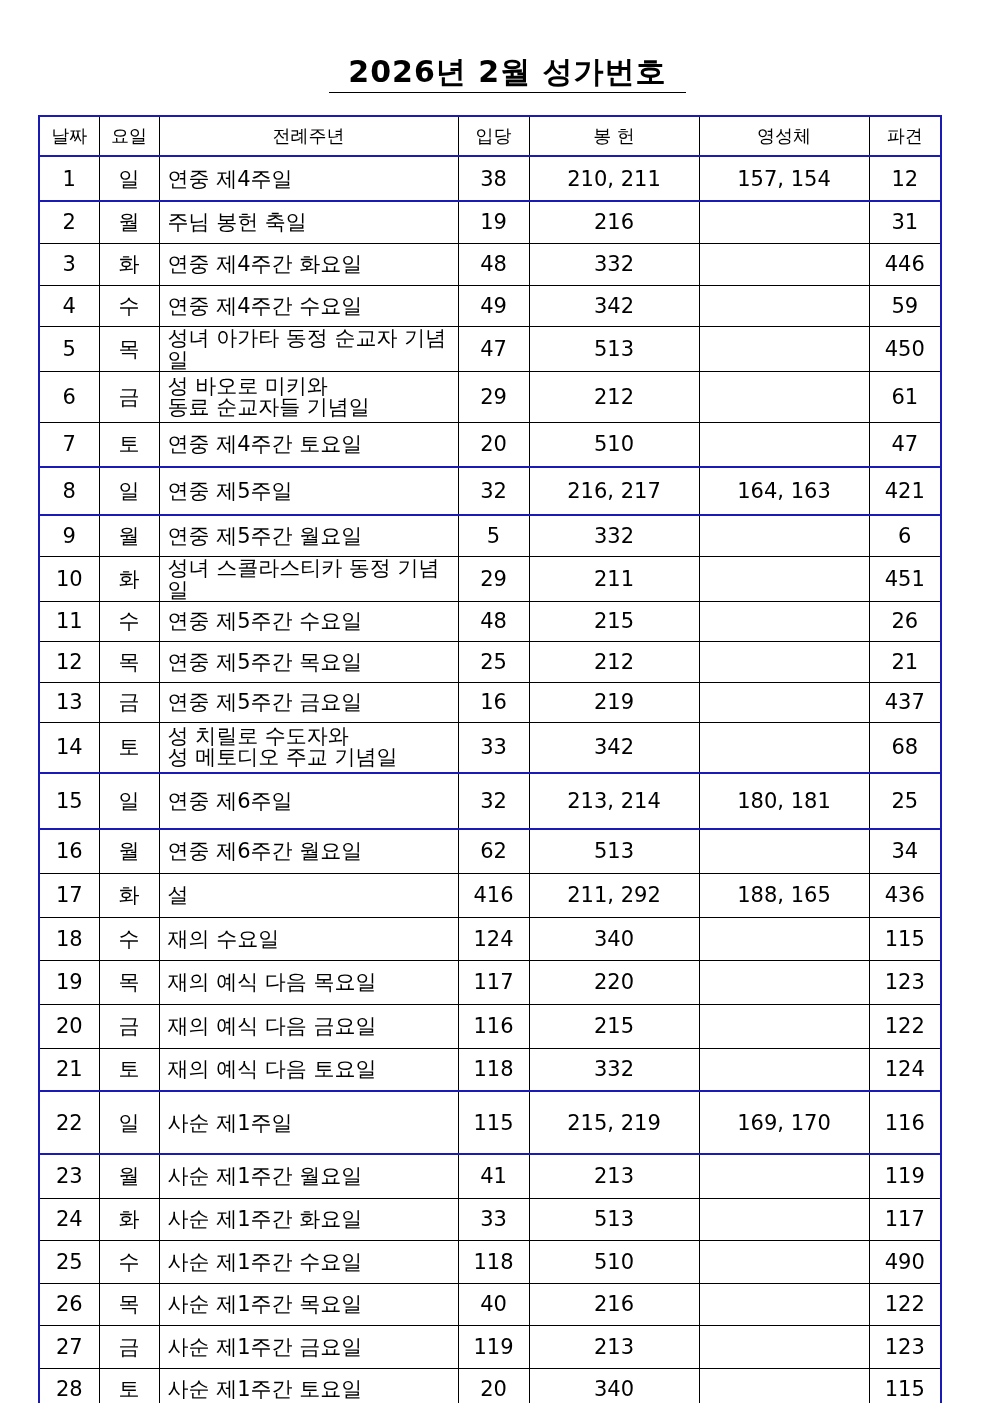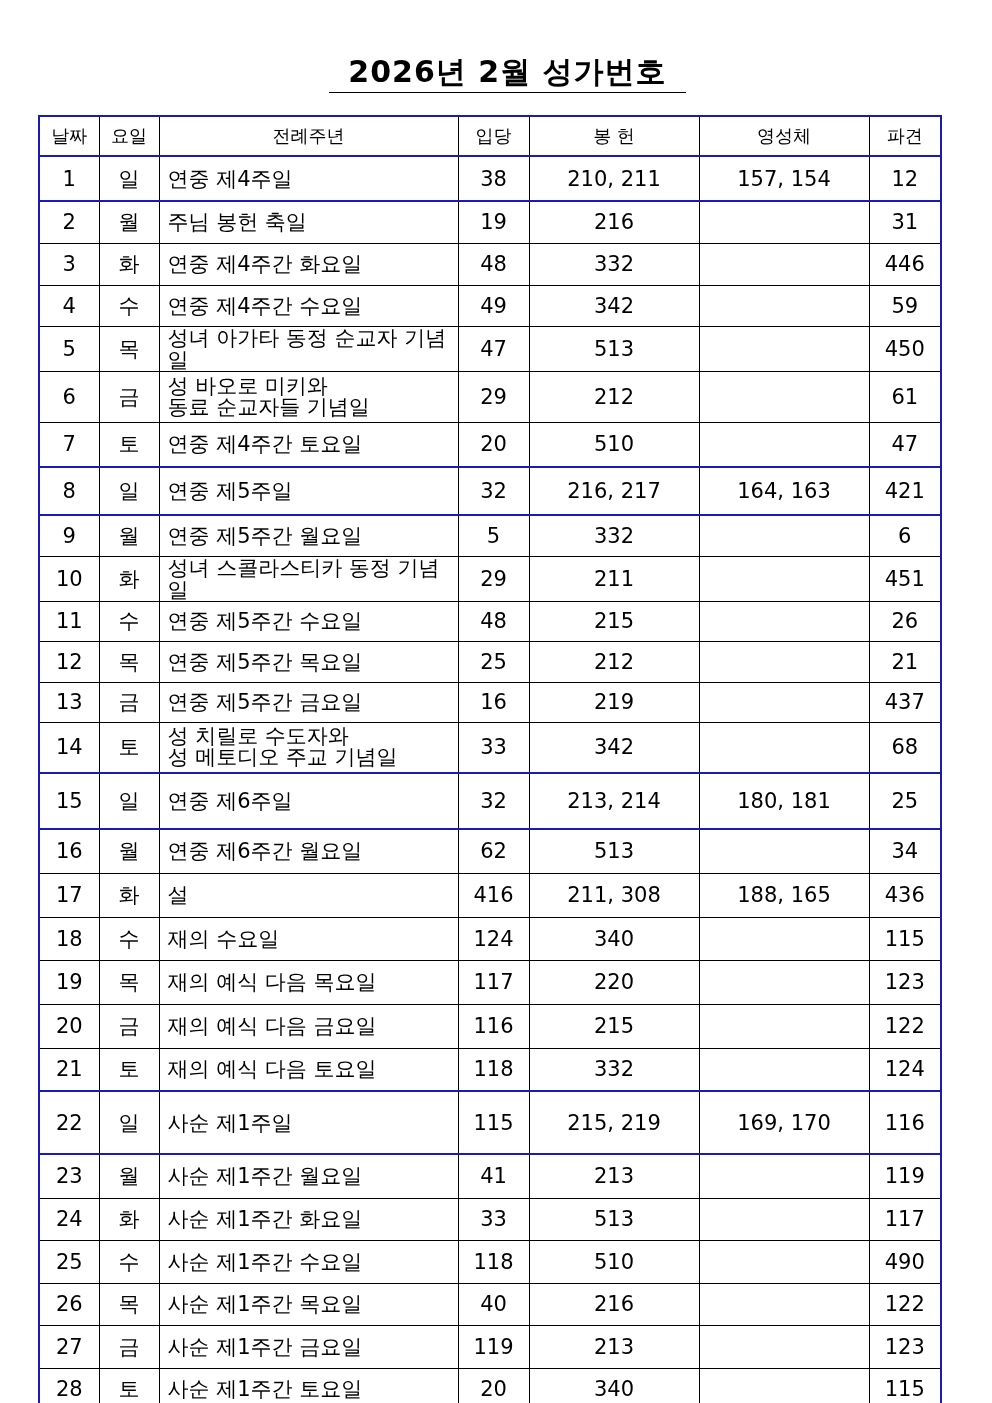--- a/index.html
+++ b/index.html
@@ -193,21 +193,21 @@
         <td>62</td>
         <td>513</td>
         <td></td>
         <td>34</td>
       </tr>
       <tr style="height: 44px;">
         <td>17</td>
         <td>화</td>
         <td class="feast">설</td>
         <td>416</td>
-        <td>211, 308</td>
+        <td>211, 292</td>
         <td>188, 165</td>
         <td>436</td>
       </tr>
       <tr style="height: 43px;">
         <td>18</td>
         <td>수</td>
         <td class="feast">재의 수요일</td>
         <td>124</td>
         <td>340</td>
         <td></td>

